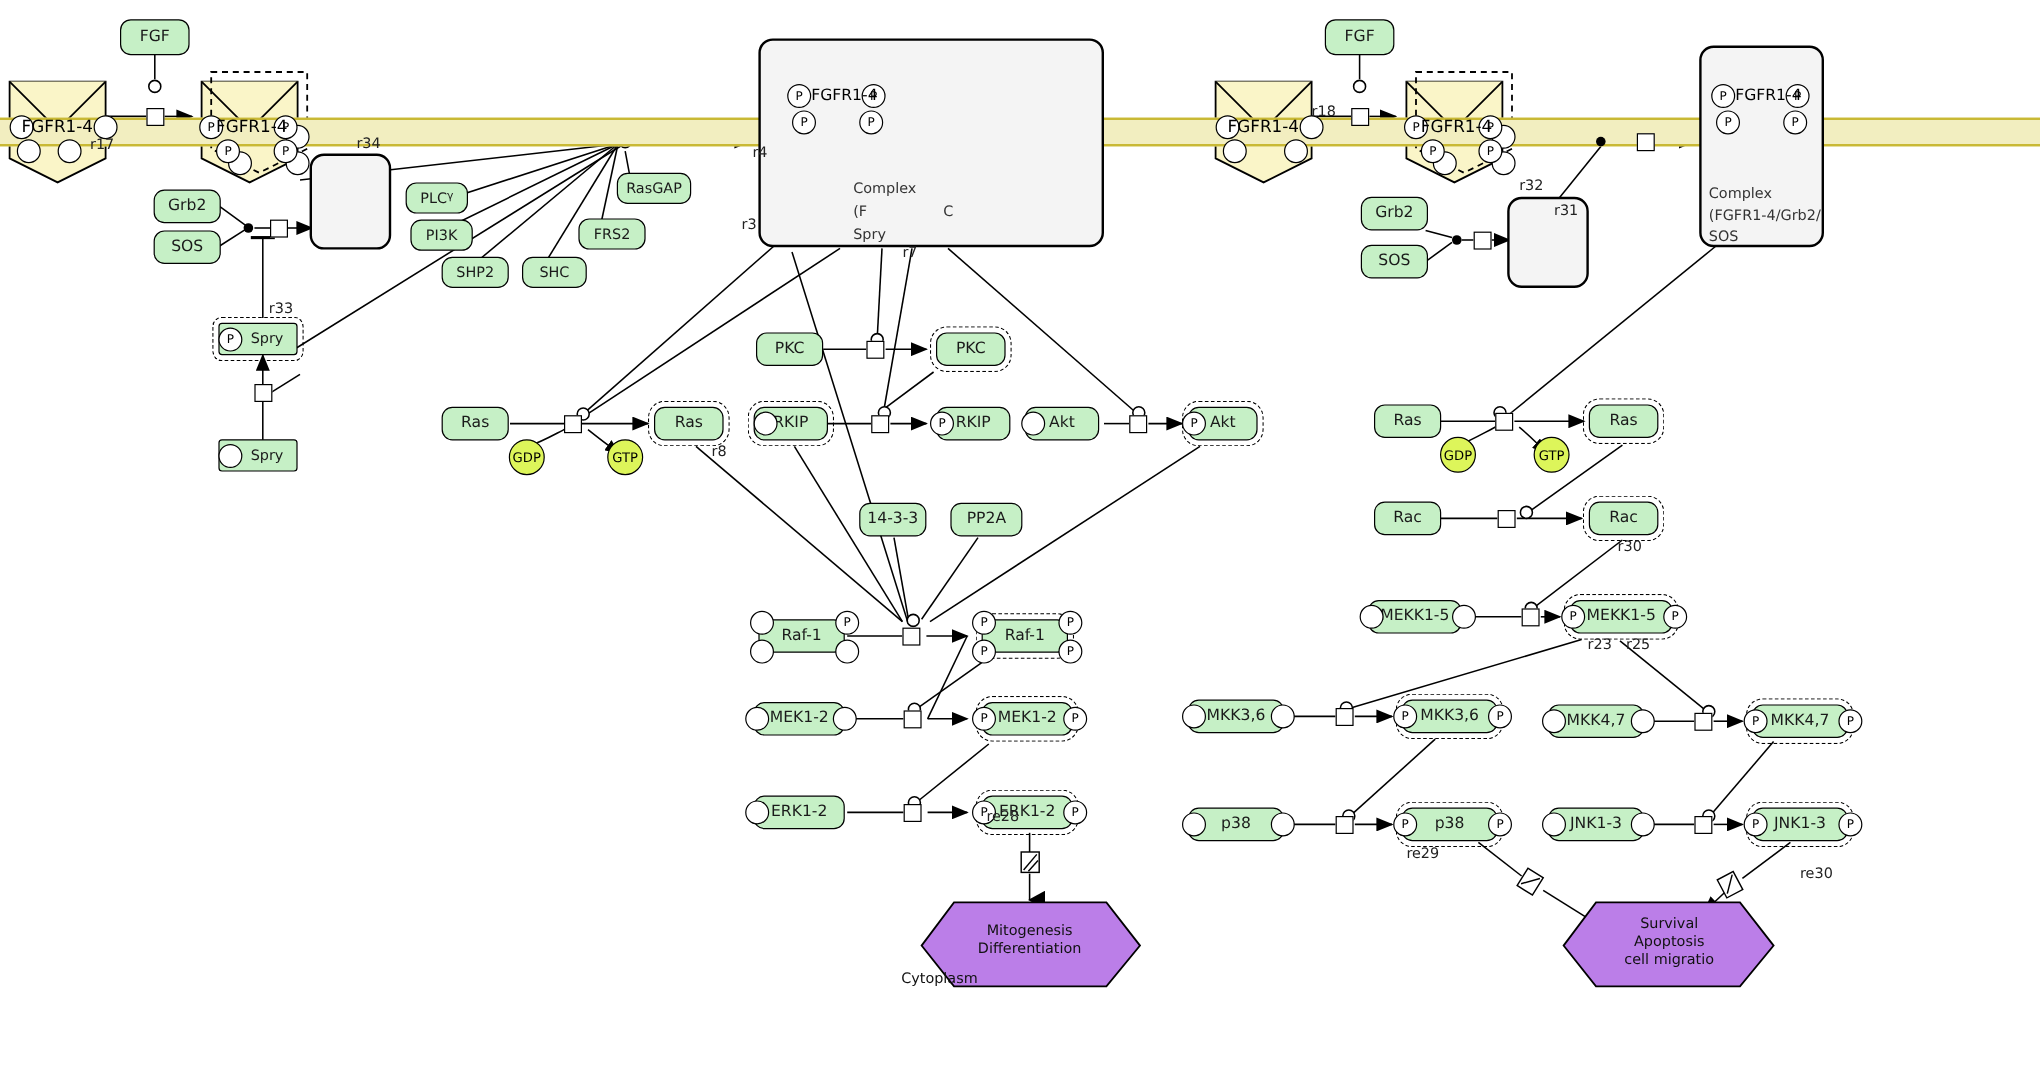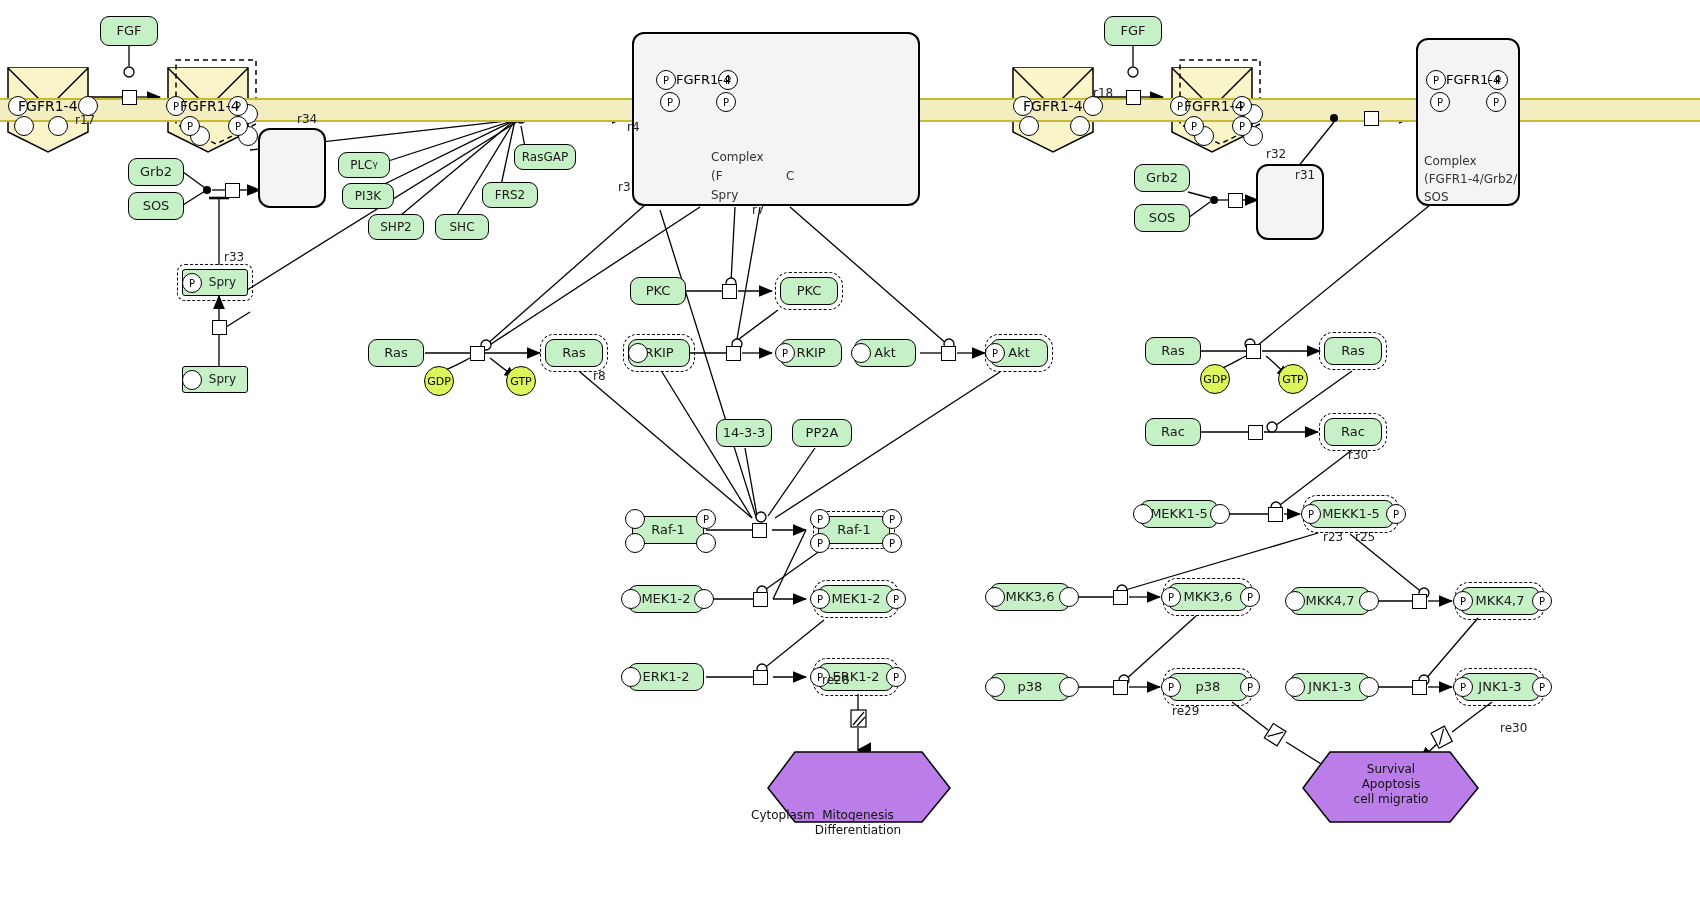--- a/index.html
+++ b/index.html
@@ -439,21 +439,21 @@
     </div>
   <div class="port" style="left:621px;top:667px;"></div>
   <div class="proc" style="left:753px;top:670px;"></div>
   <div class="node act" style="left:818px;top:663px;width:76px;height:28px;">
       <span>ERK1-2</span>
     </div>
   <div class="port" style="left:810px;top:667px;">P</div>
   <div class="port" style="left:886px;top:667px;">P</div>
   <div class="rlabel" style="left:822px;top:673px;">re28</div>
 
-  <div class="phlabel" style="left:790px;top:768px;width:136px;margin-top:40px;">
+  <div class="phlabel" style="left:790px;top:768px;width:136px;">
     <div>Mitogenesis</div>
     <div>Differentiation</div>
   </div>
   <div class="compartlabel" style="left:751px;top:808px;">Cytoplasm</div>
 
   <div class="node" style="left:1104px;top:16px;width:58px;height:30px;">
       <span>FGF</span>
     </div>
   <div class="reclabel" style="left:1023px;top:98px;">FGFR1-4</div>
   <div class="reclabel" style="left:1184px;top:98px;">FGFR1-4</div>

